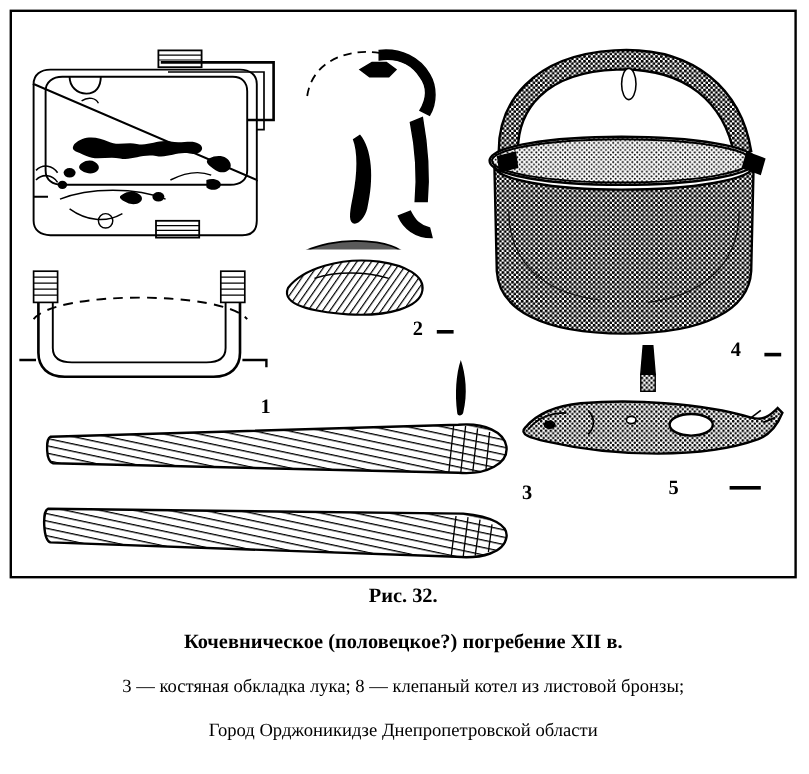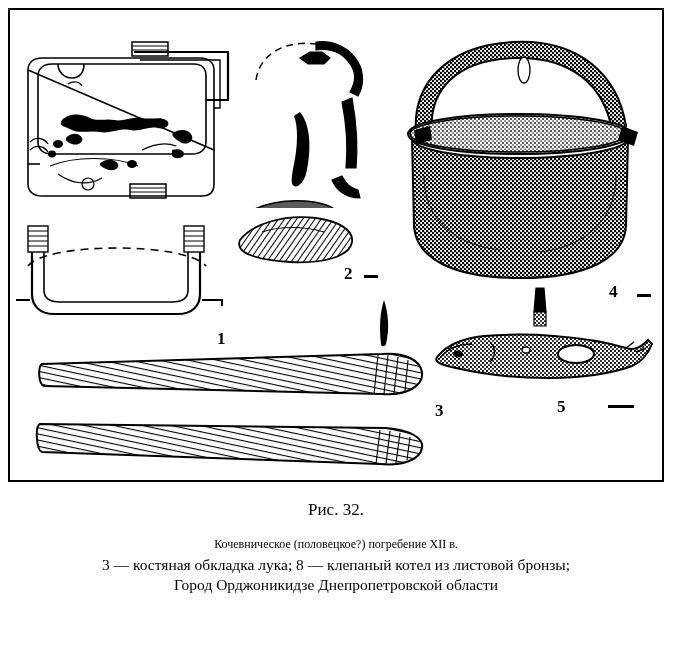--- a/index.html
+++ b/index.html
@@ -52,39 +52,39 @@
   
   #caption {
     position: absolute;
     left: 8px;
     top: 486px;
     width: 656px;
     text-align: center;
   }
   #caption .fig-no {
     font-size: 17px;
-    font-weight: normal;
+    font-weight: bold;
     line-height: 21px;
-    margin: 13px;
+    margin: 0;
   }
   #caption .fig-title {
-    font-size: 12px;
-    font-weight: normal;
+    font-size: 17px;
+    font-weight: bold;
     line-height: 22px;
-    margin: 0;
+    margin: 17px;
   }
   #caption .legend-line {
     font-size: 15.5px;
     line-height: 20px;
     margin: 0;
   }
   #caption .place-line {
     font-size: 15.5px;
     line-height: 20px;
-    margin: 0;
+    margin: 16px;
   }
   svg { display: block; }
 </style>
 </head>
 <body>
 
 <div id="page">
 
   <div id="figure-frame">
 

